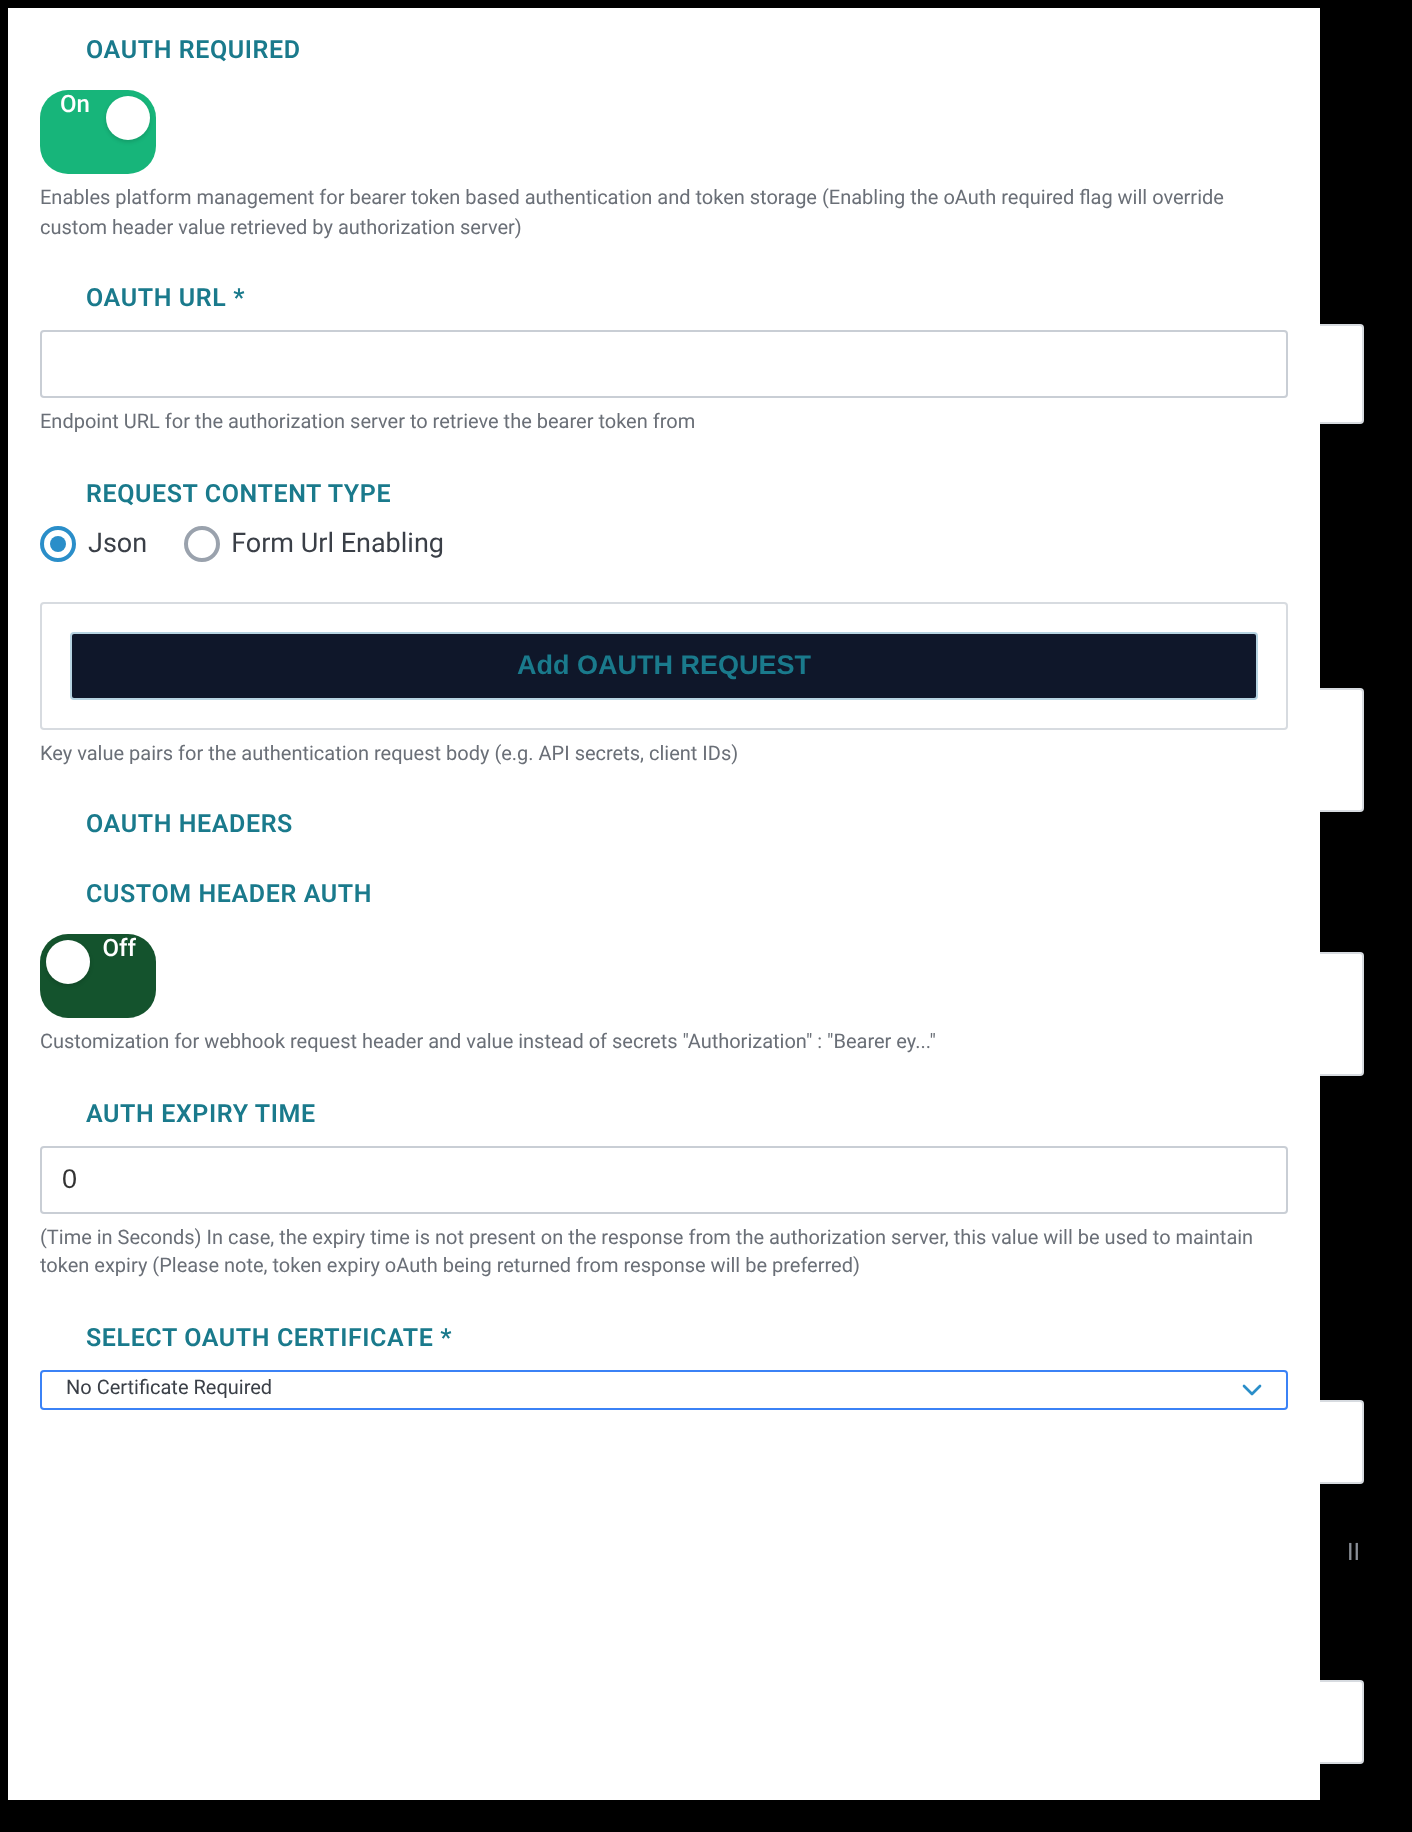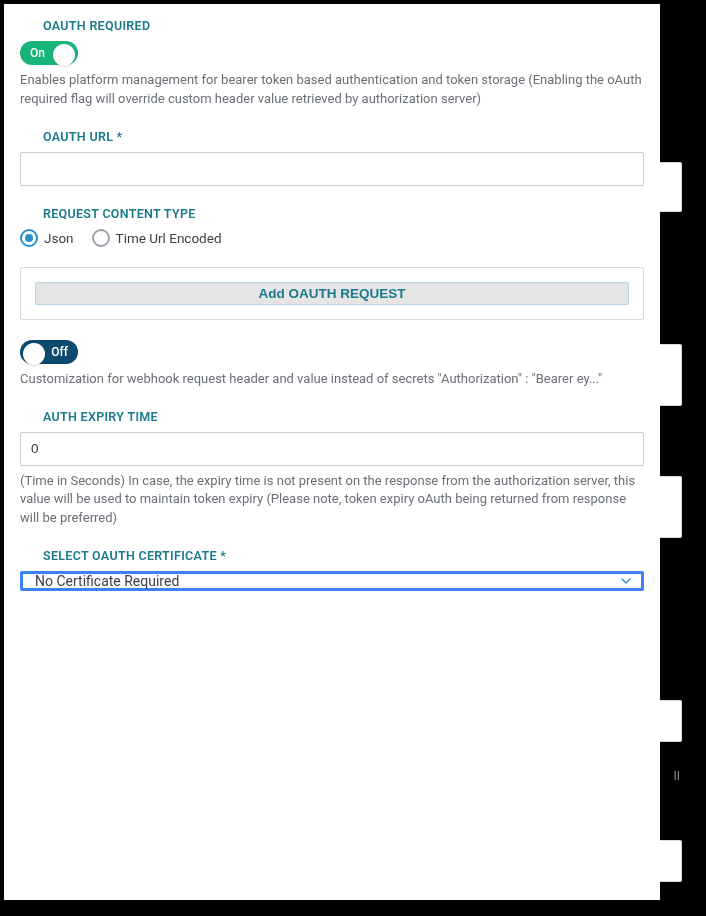--- a/index.html
+++ b/index.html
@@ -24,40 +24,39 @@
       color: #1a7a8c;
       font-size: 12.5px;
       font-weight: 600;
       letter-spacing: 0.3px;
       margin-bottom: 8px;
       text-transform: uppercase;
       margin-left: 23px;
     }
     .field-help {
       color: #6a6f77;
-      font-size: 13px;
+      font-size: 10px;
       line-height: 1.45;
       margin-top: 6px;
     }
     
     .toggle {
       display: inline-flex;
-      align-items: center;
       width: 58px;
-      height: 24px;
+      height: 42px;
       border-radius: 14px;
       position: relative;
       cursor: pointer;
       padding: 0 8px;
       font-size: 12px;
       font-weight: 500;
       color: #fff;
     }
     .toggle-on { background: #17b57a; justify-content: flex-start; }
-    .toggle-off { background: #0c4a6e; justify-content: flex-end; color: #fff; }
+    .toggle-off { background: #14532d; justify-content: flex-end; color: #fff; }
     .toggle-knob {
       position: absolute;
       width: 22px;
       height: 22px;
       background: #fff;
       border-radius: 50%;
       top: 3px;
       box-shadow: 0 1px 2px rgba(0,0,0,0.15);
     }
     .toggle-on .toggle-knob { right: 3px; }
@@ -90,40 +89,40 @@
     .radio-label { font-size: 13.5px; color: #3a3f47; }
     
     .box-frame {
       border: 1px solid #d7dbe0;
       border-radius: 2px;
       padding: 14px;
       margin-top: 4px;
     }
     .add-button {
       width: 100%;
-      height: 23px;
+      height: 34px;
       border: 1px solid #b7d4e2;
-      background: #e5e5e5;
+      background: #0f172a;
       color: #1a7a8c;
       font-size: 13.5px;
       font-weight: 600;
       cursor: pointer;
       border-radius: 2px;
     }
     
     .select-wrap { position: relative; }
     .select-display {
       width: 100%;
       height: 20px;
-      border: 3px solid #3b82f6;
+      border: 1px solid #3b82f6;
       border-radius: 2px;
       padding: 0 34px 0 12px;
       display: flex;
       align-items: center;
-      font-size: 14px;
+      font-size: 10px;
       color: #3a3f47;
       cursor: pointer;
       background: #fff;
     }
     .chevron {
       position: absolute;
       right: 10px;
       top: 50%;
       transform: translateY(-50%);
       pointer-events: none;
@@ -189,48 +188,52 @@
     <div class="toggle toggle-on">
       <span class="toggle-text-on">On</span>
       <span class="toggle-knob"></span>
     </div>
     <div class="field-help">Enables platform management for bearer token based authentication and token storage (Enabling the oAuth required flag will override custom header value retrieved by authorization server)</div>
   </div>
 
   <div class="field-group">
     <div class="field-label">OAUTH URL *</div>
     <input class="text-input" type="text" value="" style="">
+    <div class="field-help">Endpoint URL for the authorization server to retrieve the bearer token from</div>
   </div>
 
   <div class="field-group">
     <div class="field-label">REQUEST CONTENT TYPE</div>
     <div class="radio-row">
       <label class="radio-item">
         <span class="radio-circle checked">
             <span class="radio-dot"></span>
           </span>
         <span class="radio-label">Json</span>
       </label>
       <label class="radio-item">
         <span class="radio-circle"></span>
-        <span class="radio-label">Time Url Encoded</span>
+        <span class="radio-label">Form Url Enabling</span>
       </label>
     </div>
   </div>
 
   <div class="field-group">
     <div class="box-frame">
       <button class="add-button">Add OAUTH REQUEST</button>
     </div>
-  </div>
-
-  <div class="field-group">
-  </div>
-
-  <div class="field-group">
+    <div class="field-help">Key value pairs for the authentication request body (e.g. API secrets, client IDs)</div>
+  </div>
+
+  <div class="field-group">
+    <div class="field-label">OAUTH HEADERS</div>
+  </div>
+
+  <div class="field-group">
+    <div class="field-label">CUSTOM HEADER AUTH</div>
     <div class="toggle toggle-off">
       <span class="toggle-knob"></span>
       <span class="toggle-text-off">Off</span>
     </div>
     <div class="field-help">Customization for webhook request header and value instead of secrets "Authorization" : "Bearer ey..."</div>
   </div>
 
   <div class="field-group">
     <div class="field-label">AUTH EXPIRY TIME</div>
     <input class="text-input" type="text" value="0" style="">

